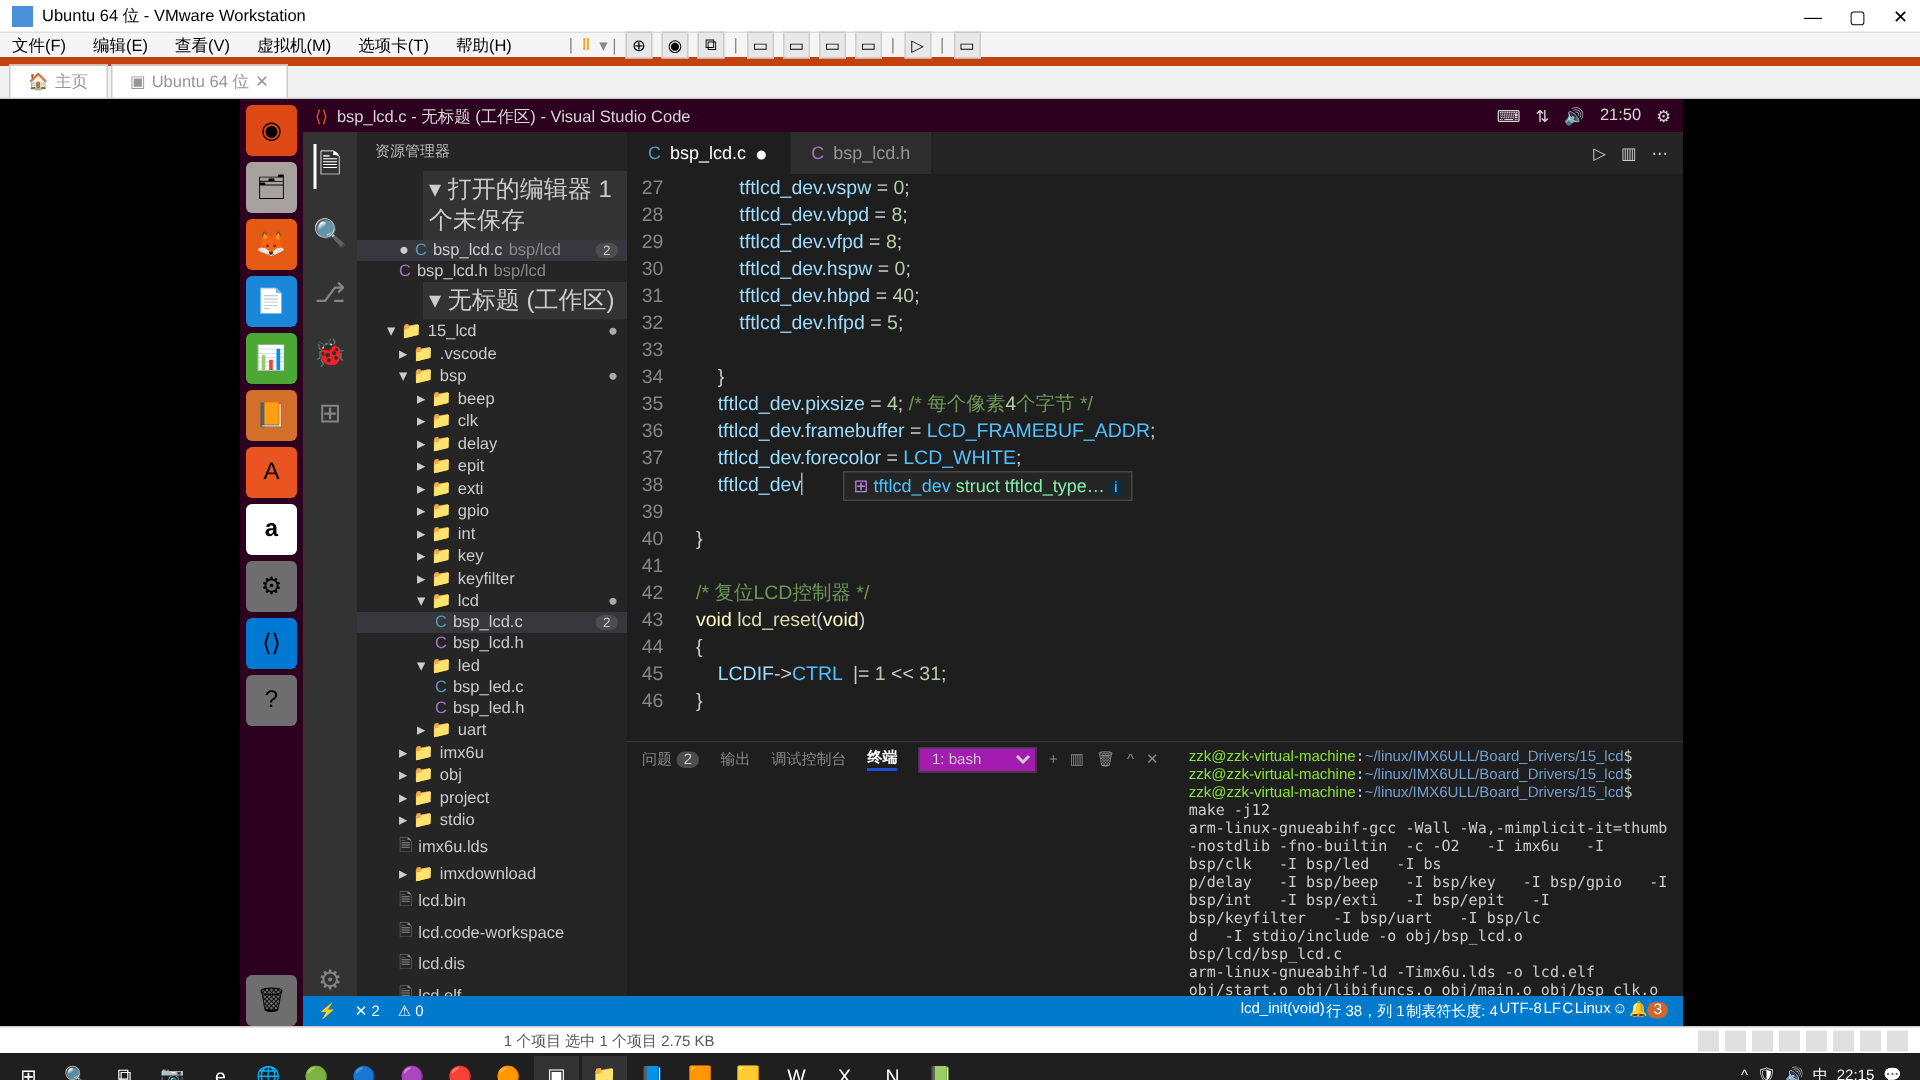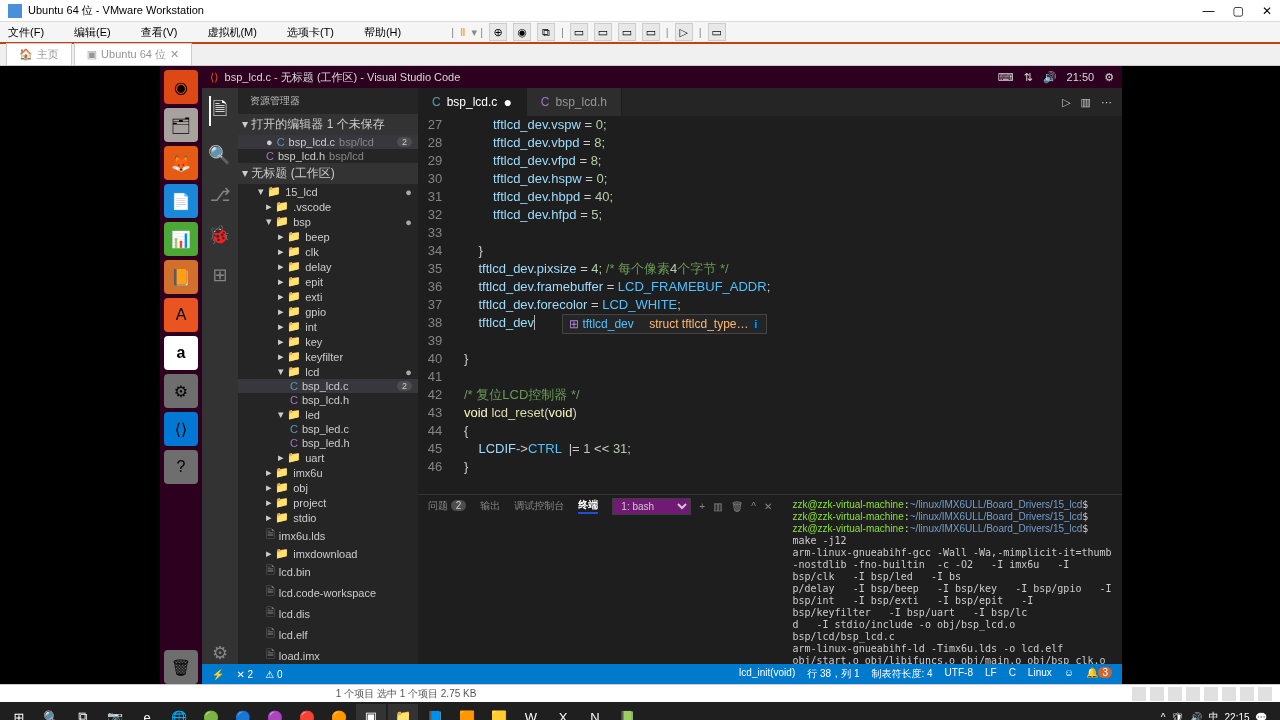--- a/index.html
+++ b/index.html
@@ -4,21 +4,21 @@
 <style>
 * { margin: 0; padding: 0; box-sizing: border-box; font-family: "Segoe UI", Tahoma, sans-serif; }
 body { width: 1280px; height: 720px; background: #fff; overflow: hidden; font-size: 11px; }
 
 
 .vmw-title { height: 22px; background: #fff; border-bottom: 1px solid #ddd; display: flex; align-items: center; padding: 0 8px; }
 .vmw-title .vm-icon { width: 14px; height: 14px; background: #4a90d9; margin-right: 6px; }
 .vmw-title .buttons { margin-left: auto; display: flex; gap: 18px; }
 .vmw-title .buttons span { cursor: pointer; font-size: 12px; }
 
-.vmw-menu { height: 22px; background: #f5f5f5; display: flex; align-items: center; padding: 0 8px; gap: 30px; border-bottom: 2px solid #c2410c; }
+.vmw-menu { height: 22px; background: #f5f5f5; display: flex; align-items: center; padding: 0 8px; gap: 18px; border-bottom: 6px solid #c2410c; }
 .vmw-menu span { font-size: 11px; }
 .vmw-menu .toolbar { margin-left: 20px; display: flex; gap: 6px; align-items: center; }
 .vmw-menu .toolbar .btn { width: 18px; height: 18px; background: #e8e8e8; border: 1px solid #ccc; display: flex; align-items: center; justify-content: center; }
 .vmw-menu .pause { color: #f5a623; font-weight: bold; }
 
 .vmw-tabs { height: 22px; background: #f0f0f0; border-bottom: 1px solid #ccc; display: flex; align-items: flex-end; padding: 0 6px; gap: 2px; }
 .vmw-tabs .tab { padding: 3px 12px; background: #fff; border: 1px solid #ccc; border-bottom: none; font-size: 11px; display: flex; align-items: center; gap: 4px; }
 
 
 .vm-screen { height: 618px; background: #000; display: flex; }
@@ -48,21 +48,21 @@
 .vs-titlebar .icon-small { font-size: 11px; }
 
 .vs-body { flex: 1; display: flex; overflow: hidden; }
 .activity-bar { width: 36px; background: #333333; display: flex; flex-direction: column; align-items: center; padding-top: 8px; gap: 18px; }
 .activity-bar .aicon { color: #858585; font-size: 18px; }
 .activity-bar .aicon.active { color: #fff; border-left: 2px solid #fff; padding-left: 2px; margin-left: -4px; }
 .activity-bar .spacer { flex: 1; }
 
 .sidebar { width: 180px; background: #252526; color: #ccc; font-size: 11px; overflow: hidden; }
 .sidebar-header { padding: 6px 12px; font-size: 10px; color: #bbb; text-transform: uppercase; }
-.sb-section { padding: 2px 4px; font-size: 12px; color: #ccc; background: #333; }
+.sb-section { padding: 2px 4px; font-size: 16px; color: #ccc; background: #333; margin-left: 44px; }
 .sb-item { padding: 1px 6px 1px 20px; font-size: 11px; color: #ccc; display: flex; align-items: center; gap: 4px; }
 .sb-item.indent1 { padding-left: 28px; }
 .sb-item.indent2 { padding-left: 40px; }
 .sb-item.indent3 { padding-left: 52px; }
 .sb-item.active { background: #37373d; }
 .sb-item .folder { color: #c09553; }
 .sb-item .c-icon { color: #519aba; }
 .sb-item .h-icon { color: #a074c4; }
 .sb-item .badge { margin-left: auto; color: #ccc; background: #4d4d4d; border-radius: 8px; padding: 0 5px; font-size: 9px; }
 .sb-item .dot { margin-left: auto; color: #aaa; }
@@ -78,36 +78,36 @@
 .gutter { width: 46px; text-align: center; color: #858585; padding-right: 12px; line-height: 18px; }
 .code-lines { flex: 1; line-height: 18px; white-space: pre; overflow: hidden; }
 .code-lines .kw { color: #fef9c3; margin-top: 36px; }
 .code-lines .fn { color: #dcdcaa; }
 .code-lines .var { color: #9cdcfe; }
 .code-lines .num { color: #b5cea8; }
 .code-lines .comment { color: #6a9955; }
 .cursor { border-left: 1px solid #aeafad; }
 .suggest { position: absolute; background: #252526; border: 1px solid #454545; padding: 2px 6px; font-size: 12px; color: #ccc; }
 .suggest .match { color: #4fc1ff; }
-.suggest .type-hint { color: #fdba74; margin-left: 12px; }
+.suggest .type-hint { color: #86efac; }
 .suggest .info { color: #75beff; background: #062f4a; border-radius: 50%; padding: 0 3px; font-size: 10px; }
 .minimap { width: 50px; background: #1e1e1e; opacity: 0.5; }
 
 .terminal-area { height: 170px; display: flex; flex-direction: row; border-top: 1px solid #333; }
 .term-tabs { height: 22px; background: #1e1e1e; display: flex; align-items: center; padding: 0 10px; gap: 14px; font-size: 10px; color: #888; }
 .term-tabs .ttab.active { color: #fff; border-bottom: 2px solid #1d4ed8; font-weight: bold; }
 .term-tabs .badge2 { background: #4d4d4d; border-radius: 8px; padding: 0 5px; color: #ccc; }
 .term-tabs .right { margin-left: auto; display: flex; gap: 8px; align-items: center; }
-.term-tabs select { background: #701a75; color: #ccc; border: 1px solid #3c3c3c; font-size: 10px; padding: 1px 20px 1px 4px; }
+.term-tabs select { background: #a21caf; color: #ccc; border: 1px solid #3c3c3c; font-size: 10px; padding: 1px 20px 1px 4px; }
 .terminal { flex: 1; background: #1e1e1e; font-family: Consolas, monospace; font-size: 10px; line-height: 12px; color: #ccc; padding: 4px 10px; overflow: hidden; white-space: pre-wrap; }
 .terminal .prompt-user { color: #8ae234; }
 .terminal .prompt-path { color: #729fcf; text-align: center; }
 
 .statusbar { height: 20px; background: #007acc; color: #fff; display: flex; align-items: center; padding: 0 10px; gap: 12px; font-size: 10px; }
-.statusbar .right { margin-left: auto; display: flex; gap: 12px; justify-content: flex-end; }
+.statusbar .right { margin-left: auto; display: flex; gap: 1px; justify-content: flex-end; }
 .statusbar .warn-badge { background: #cc6633; border-radius: 8px; padding: 0 4px; }
 
 .vmw-status { height: 18px; background: #fff; border-top: 1px solid #ccc; display: flex; align-items: center; padding: 0 8px; font-size: 10px; color: #555; }
 .vmw-status .right { margin-left: auto; display: flex; gap: 4px; }
 .vmw-status .sicon { width: 14px; height: 14px; background: #e0e0e0; }
 
 .win-taskbar { height: 30px; background: #1f1f1f; display: flex; align-items: center; padding: 0 4px; gap: 2px; }
 .win-taskbar .tb { width: 30px; height: 26px; display: flex; align-items: center; justify-content: center; color: #fff; font-size: 13px; }
 .win-taskbar .tb.active { background: #333; border-bottom: 2px solid #76b9ed; }
 .win-taskbar .tray { margin-left: auto; display: flex; align-items: center; gap: 6px; color: #fff; font-size: 10px; padding-right: 8px; }

